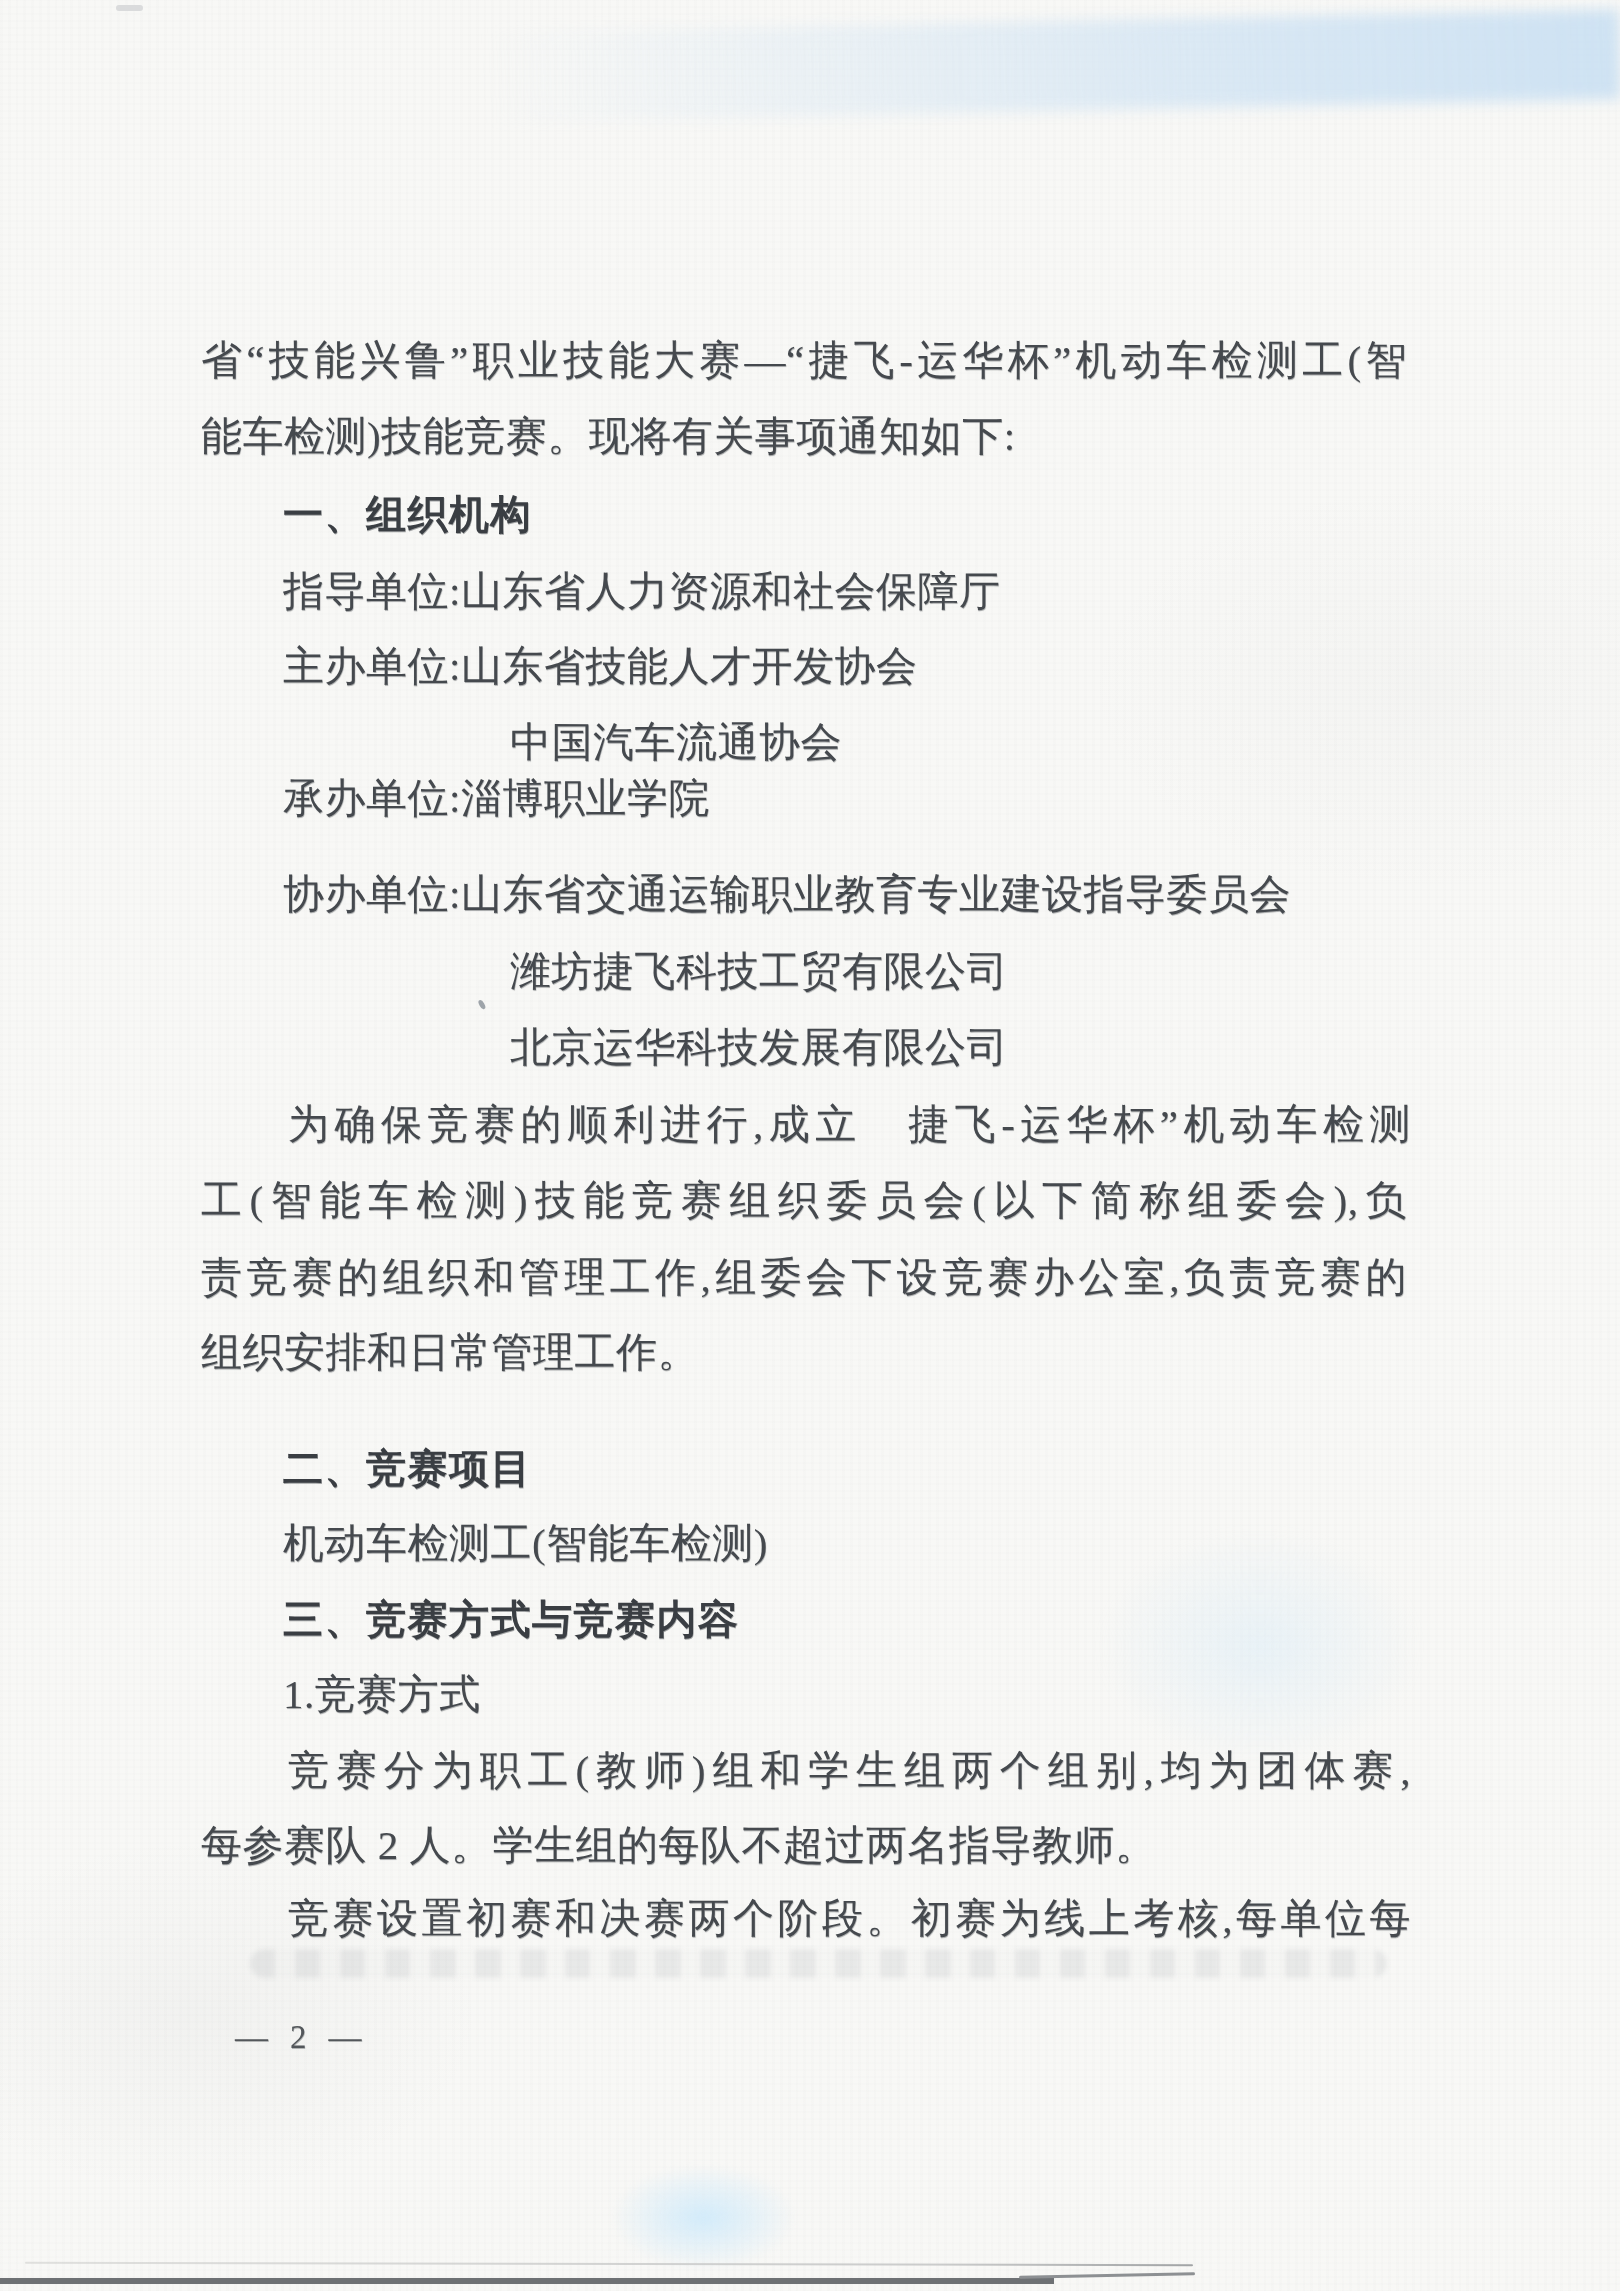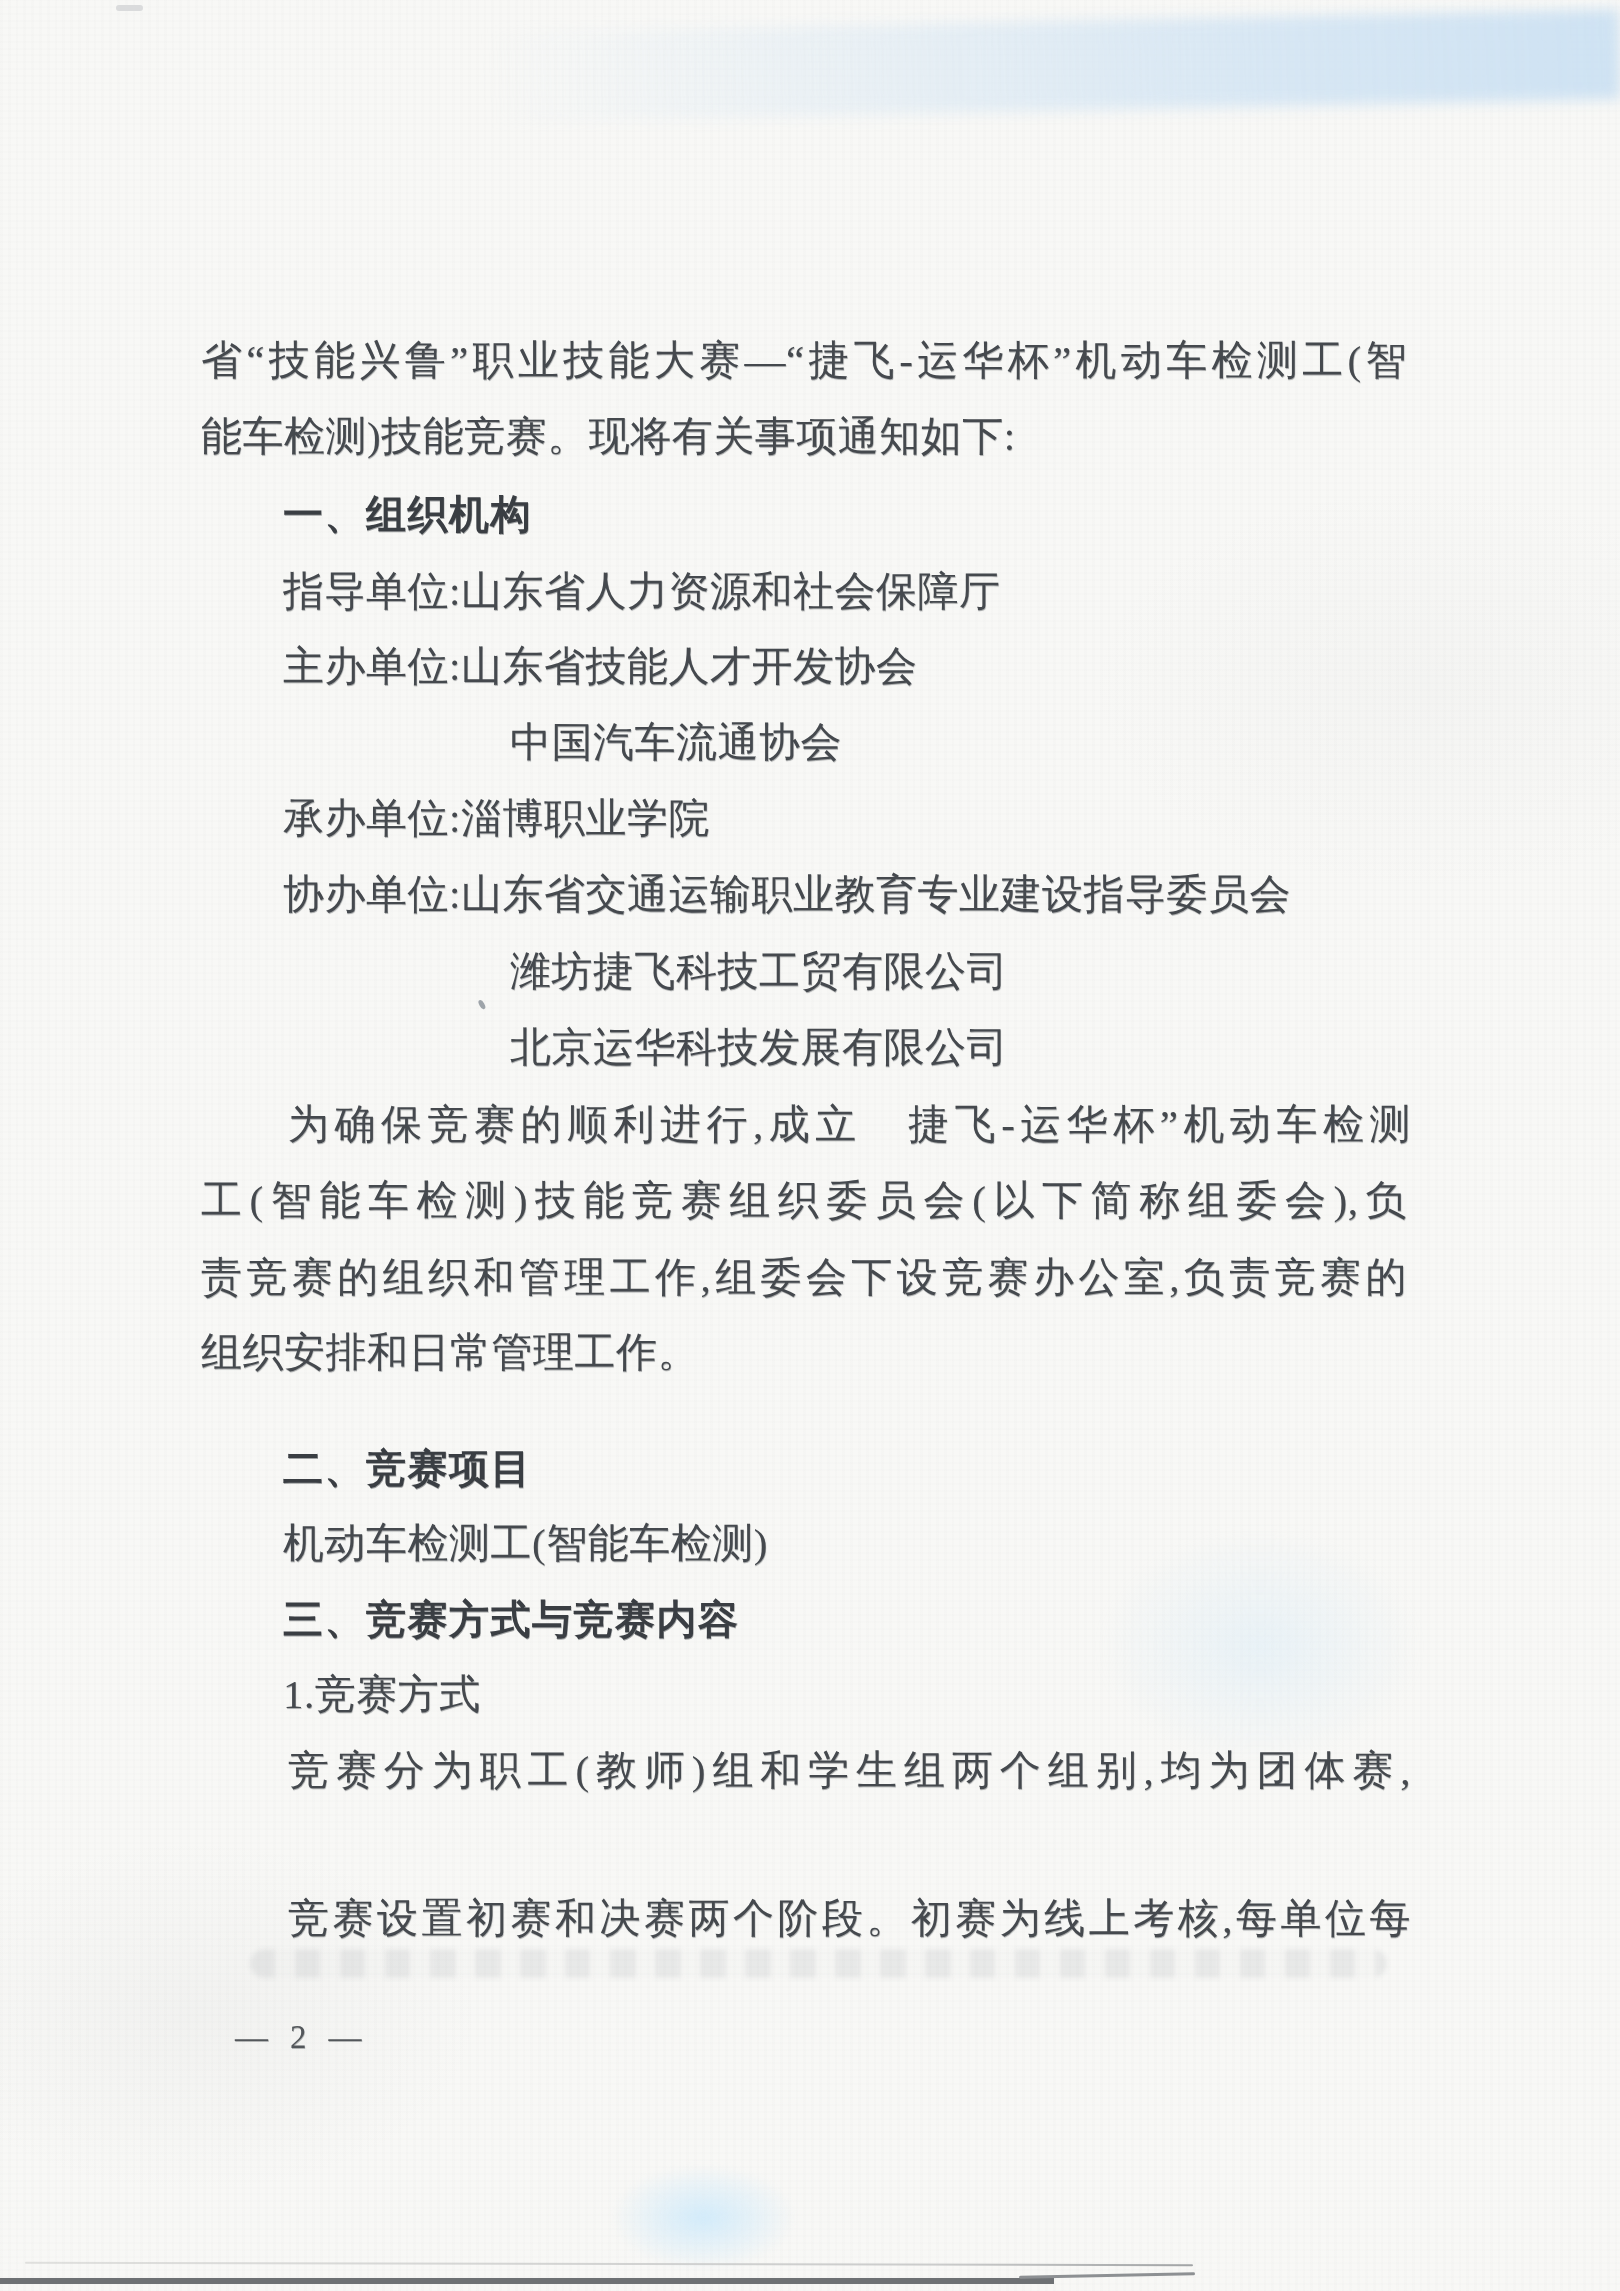--- a/index.html
+++ b/index.html
@@ -113,33 +113,34 @@
   <div class="artifact ghost-band"></div>
   <div class="artifact dot-artifact"></div>
   <div class="artifact tick-top-left"></div>
 
   <p class="ln just" style="top:336px">省“技能兴鲁”职业技能大赛—“捷飞-运华杯”机动车检测工(智</p>
   <p class="ln" style="top:412px">能车检测)技能竞赛。现将有关事项通知如下:</p>
   <p class="ln ind head" style="top:490px">一、组织机构</p>
   <p class="ln ind" style="top:567px">指导单位:山东省人力资源和社会保障厅</p>
   <p class="ln cont" style="top:718px">中国汽车流通协会</p>
   <p class="ln ind" style="top:642px">主办单位:山东省技能人才开发协会</p>
-  <p class="ln ind" style="top:794px">承办单位:淄博职业学院</p>
+  <p class="ln ind" style="top:774px">承办单位:淄博职业学院</p>
   <p class="ln ind" style="top:870px">协办单位:山东省交通运输职业教育专业建设指导委员会</p>
   <p class="ln cont" style="top:947px">潍坊捷飞科技工贸有限公司</p>
   <p class="ln cont" style="top:1023px">北京运华科技发展有限公司</p>
   <p class="ln justind" style="top:1100px">为确保竞赛的顺利进行,成立　捷飞-运华杯”机动车检测</p>
   <p class="ln just" style="top:1176px">工(智能车检测)技能竞赛组织委员会(以下简称组委会),负</p>
   <p class="ln just" style="top:1253px">责竞赛的组织和管理工作,组委会下设竞赛办公室,负责竞赛的</p>
   <p class="ln" style="top:1328px">组织安排和日常管理工作。</p>
   <p class="ln ind head" style="top:1444px">二、竞赛项目</p>
   <p class="ln ind" style="top:1519px">机动车检测工(智能车检测)</p>
   <p class="ln ind head" style="top:1595px">三、竞赛方式与竞赛内容</p>
   <p class="ln ind" style="top:1670px">1.竞赛方式</p>
   <p class="ln justind" style="top:1746px">竞赛分为职工(教师)组和学生组两个组别,均为团体赛,</p>
+  <p class="ln" style="top:1821px">每参赛队 2 人。学生组的每队不超过两名指导教师。</p>
   <p class="ln justind" style="top:1894px">竞赛设置初赛和决赛两个阶段。初赛为线上考核,每单位每</p>
 
   <p class="page-num">— 2 —</p>
 
   <div class="artifact bottom-line-faint"></div>
   <div class="artifact bottom-rule"></div>
   <div class="artifact bottom-rule-tail"></div>
 
 </div>
 

